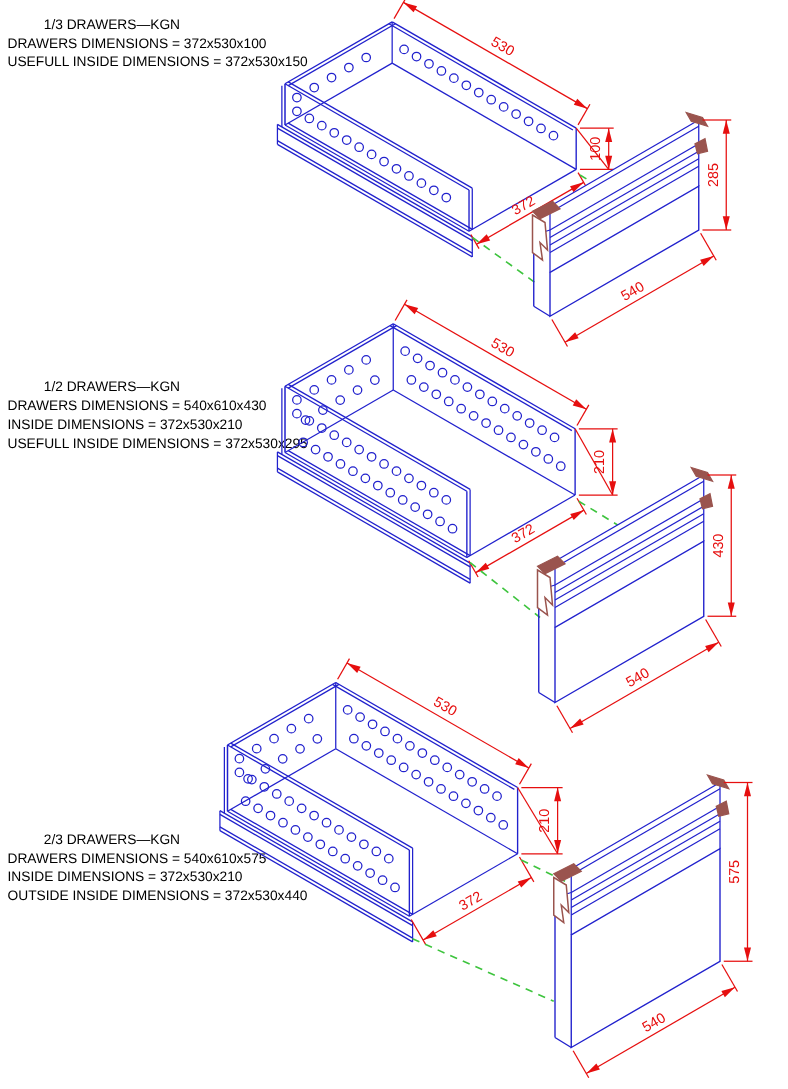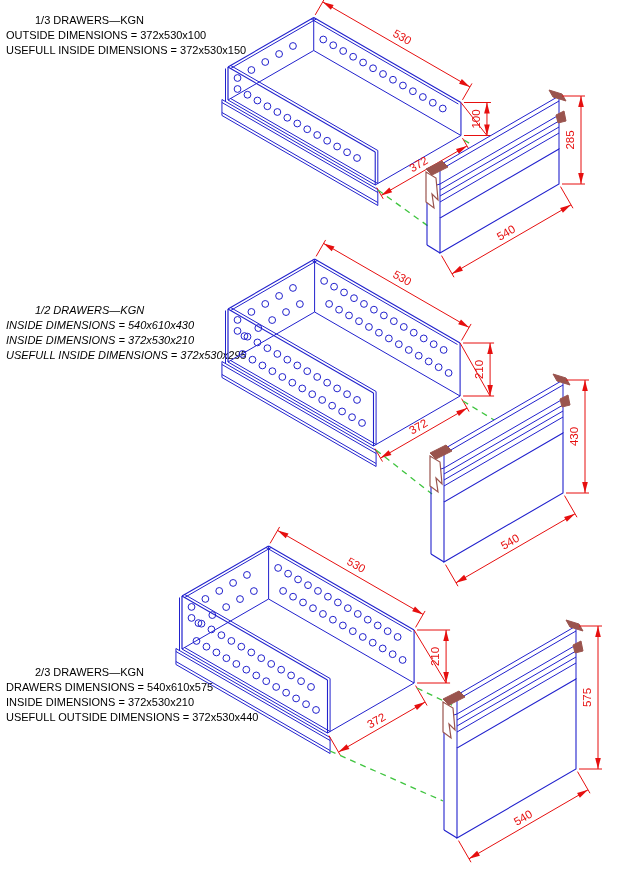--- a/index.html
+++ b/index.html
@@ -10,36 +10,36 @@
   svg.draw{position:absolute;left:0;top:0;}
   svg text.dim{font-family:"Liberation Sans", sans-serif;font-size:11.5px;}
 </style>
 </head>
 <body>
 
 <div class="canvas">
 
   <div class="spec-block" style="left:6px;top:13px;">
     <div class="spec-title">1/3 DRAWERS—KGN</div>
-    <div>OUTSIDE DIMENSIONS = 372x530x100</div>
+    <div>DRAWERS DIMENSIONS = 372x530x100</div>
     <div>USEFULL INSIDE DIMENSIONS = 372x530x150</div>
   </div>
 
-  <div class="spec-block" style="left:6px;top:303px;font-style:italic;">
+  <div class="spec-block" style="left:6px;top:303px;">
     <div class="spec-title">1/2 DRAWERS—KGN</div>
-    <div>INSIDE DIMENSIONS = 540x610x430</div>
+    <div>DRAWERS DIMENSIONS = 540x610x430</div>
     <div>INSIDE DIMENSIONS = 372x530x210</div>
     <div>USEFULL INSIDE DIMENSIONS = 372x530x295</div>
   </div>
 
   <div class="spec-block" style="left:6px;top:665px;">
     <div class="spec-title">2/3 DRAWERS—KGN</div>
     <div>DRAWERS DIMENSIONS = 540x610x575</div>
     <div>INSIDE DIMENSIONS = 372x530x210</div>
-    <div>USEFULL OUTSIDE DIMENSIONS = 372x530x440</div>
+    <div>OUTSIDE INSIDE DIMENSIONS = 372x530x440</div>
   </div>
 
   <svg class="draw" id="cad" width="630" height="871" viewBox="0 0 630 871">
       <g>
         <line x1="228" y1="67" x2="313.734" y2="17.5" stroke="#2121cd" stroke-width="1.1" fill="none"></line>
         <line x1="313.734" y1="17.5" x2="460.95399999999995" y2="102.5" stroke="#2121cd" stroke-width="1.1" fill="none"></line>
         <line x1="228" y1="67" x2="375.22" y2="152" stroke="#2121cd" stroke-width="1.1" fill="none"></line>
         <line x1="230.6" y1="68.5" x2="316.334" y2="19" stroke="#2121cd" stroke-width="1" fill="none"></line>
         <line x1="311.13399999999996" y1="19" x2="458.3539999999999" y2="104" stroke="#2121cd" stroke-width="1" fill="none"></line>
         <line x1="230.6" y1="65.5" x2="377.82000000000005" y2="150.5" stroke="#2121cd" stroke-width="1" fill="none"></line>

